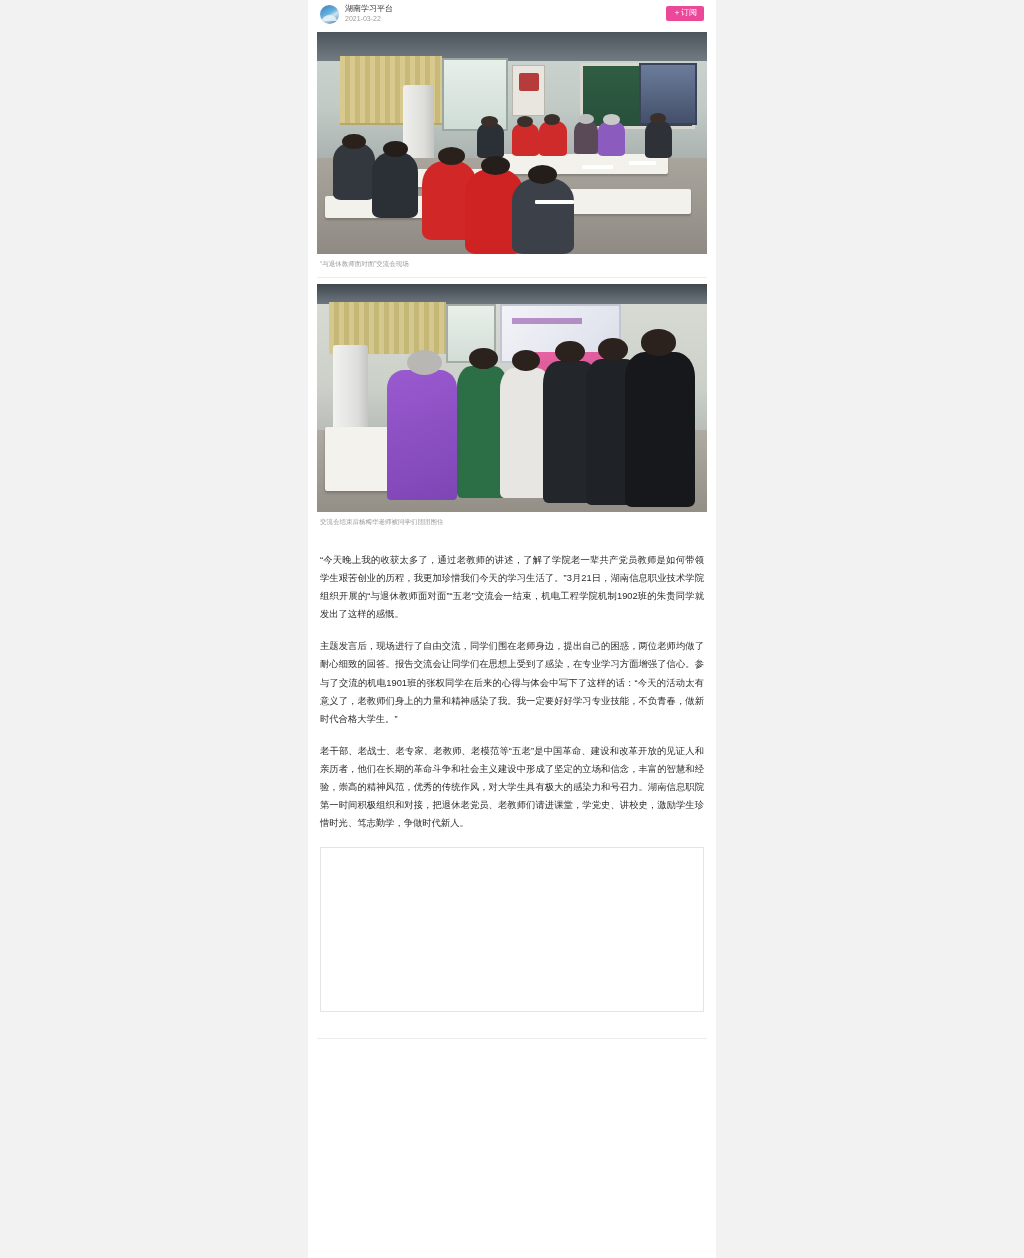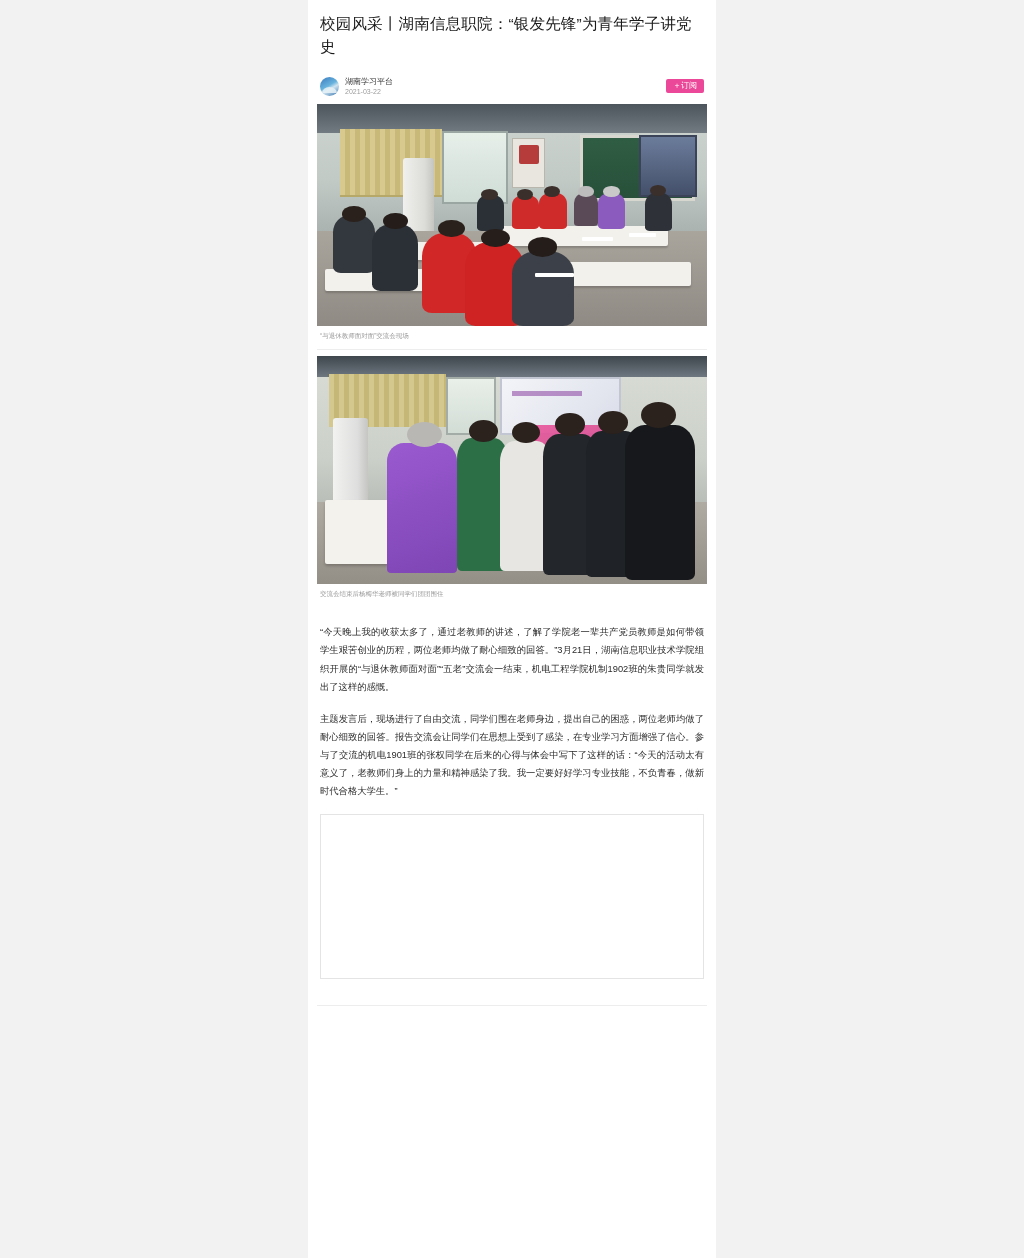--- a/index.html
+++ b/index.html
@@ -280,21 +280,20 @@
     border-radius: 50%;
   }
 </style>
 </head>
 <body>
 
 <div class="page">
   <div class="article">
     <div class="article-inner">
 
-      <h1 class="title">校园风采丨湖南信息职院：“银发先锋”为青年学子讲党史</h1>
 
       <div class="meta-row">
         <div class="avatar"></div>
         <div class="meta-text">
           <span class="source-name">湖南学习平台</span>
           <span class="pub-date">2021-03-22</span>
         </div>
         <button class="subscribe-btn">＋订阅</button>
       </div>
 
@@ -368,22 +367,23 @@
           <div class="p2-head" style="left:61%; top:25%; width:7.6%; height:9.8%; background:#2b221d;"></div>
           <div class="p2-fig" style="left:69%; top:33%; width:14%; height:64%; background:#1f2227;"></div>
           <div class="p2-head" style="left:72%; top:24%; width:7.8%; height:10%; background:#2b221d;"></div>
           <div class="p2-fig" style="left:79%; top:30%; width:18%; height:68%; background:#16181c;"></div>
           <div class="p2-head" style="left:83%; top:20%; width:9%; height:11.5%; background:#2b221d;"></div>
         </div>
         <div class="caption no-border">交流会结束后杨梅华老师被同学们团团围住</div>
       </div>
 
       <div class="body-wrap">
-        <p class="body-text">“今天晚上我的收获太多了，通过老教师的讲述，了解了学院老一辈共产党员教师是如何带领学生艰苦创业的历程，两位老师均做了耐心细致的回答。”3月21日，湖南信息职业技术学院组织开展的“与退休教师面对面”“五老”交流会一结束，机电工程学院机制1902班的朱贵同学就发出了这样的感慨。</p>
+        <p class="body-text">“今天晚上我的收获太多了，通过老教师的讲述，了解了学院老一辈共产党员教师是如何带领学生艰苦创业的历程，我更加珍惜我们今天的学习生活了。”3月21日，湖南信息职业技术学院组织开展的“与退休教师面对面”“五老”交流会一结束，机电工程学院机制1902班的朱贵同学就发出了这样的感慨。</p>
         <p class="body-text">主题发言后，现场进行了自由交流，同学们围在老师身边，提出自己的困惑，两位老师均做了耐心细致的回答。报告交流会让同学们在思想上受到了感染，在专业学习方面增强了信心。参与了交流的机电1901班的张权同学在后来的心得与体会中写下了这样的话：“今天的活动太有意义了，老教师们身上的力量和精神感染了我。我一定要好好学习专业技能，不负青春，做新时代合格大学生。”</p>
+        <p class="body-text">老干部、老战士、老专家、老教师、老模范等“五老”是中国革命、建设和改革开放的见证人和亲历者，他们在长期的革命斗争和社会主义建设中形成了坚定的立场和信念，丰富的智慧和经验，崇高的精神风范，优秀的传统作风，对大学生具有极大的感染力和号召力。湖南信息职院第一时间积极组织和对接，把退休老党员、老教师们请进课堂，学党史、讲校史，激励学生珍惜时光、笃志勤学，争做时代新人。</p>
       </div>
 
       <div class="embed-box"></div>
 
       <div class="footer">
         
         
       </div>
 
     </div>

